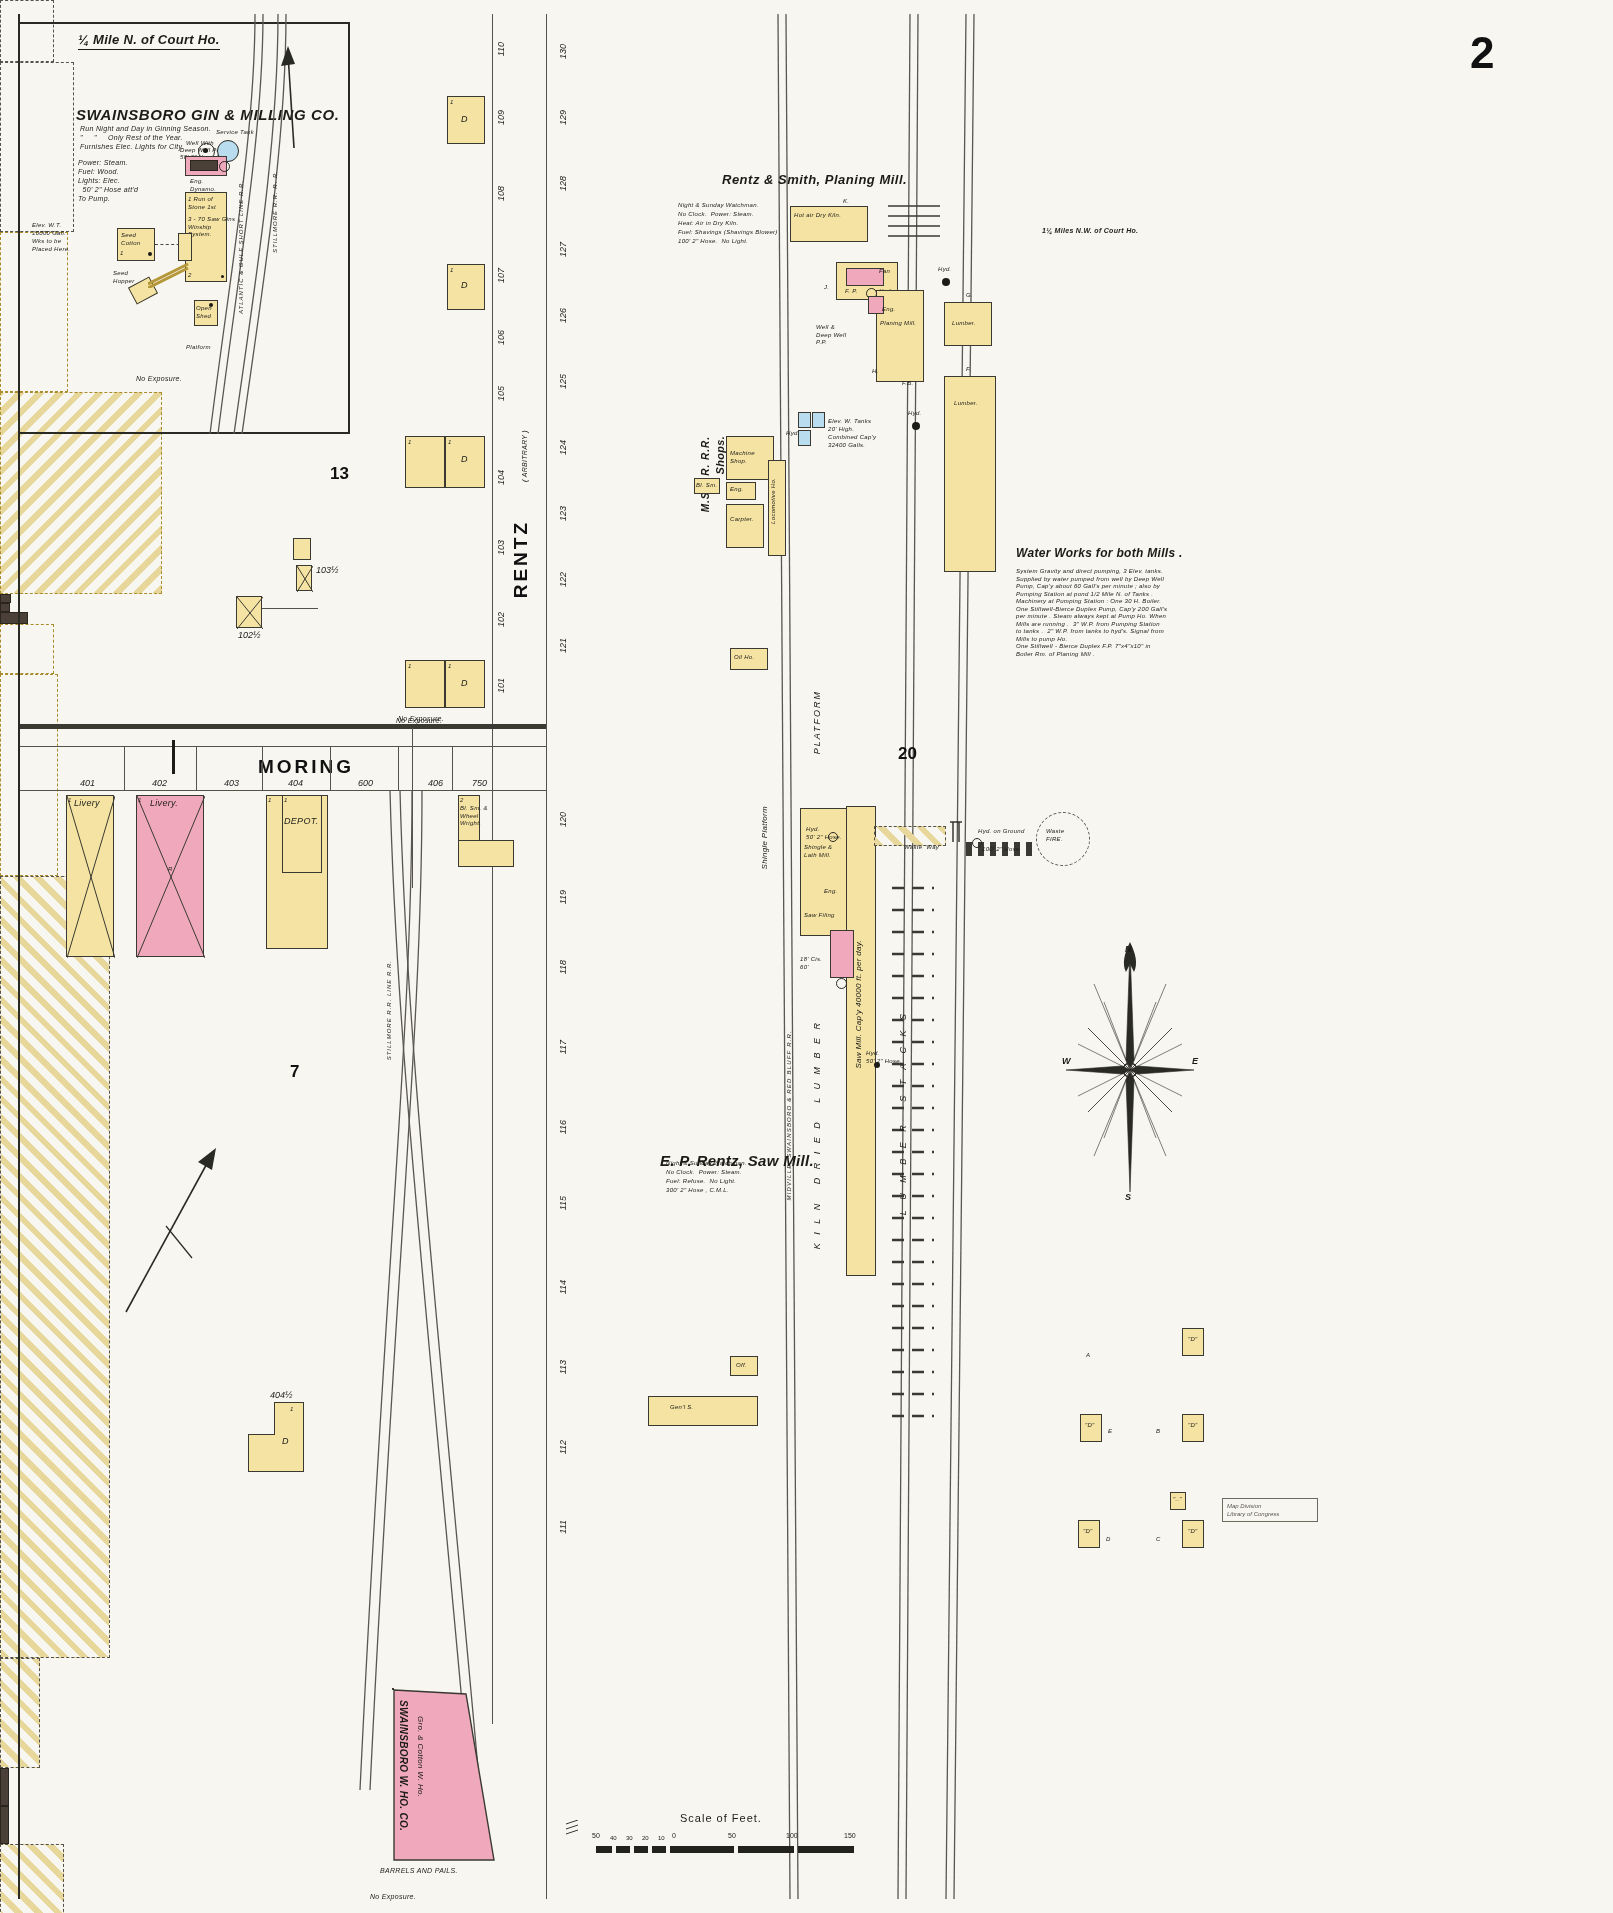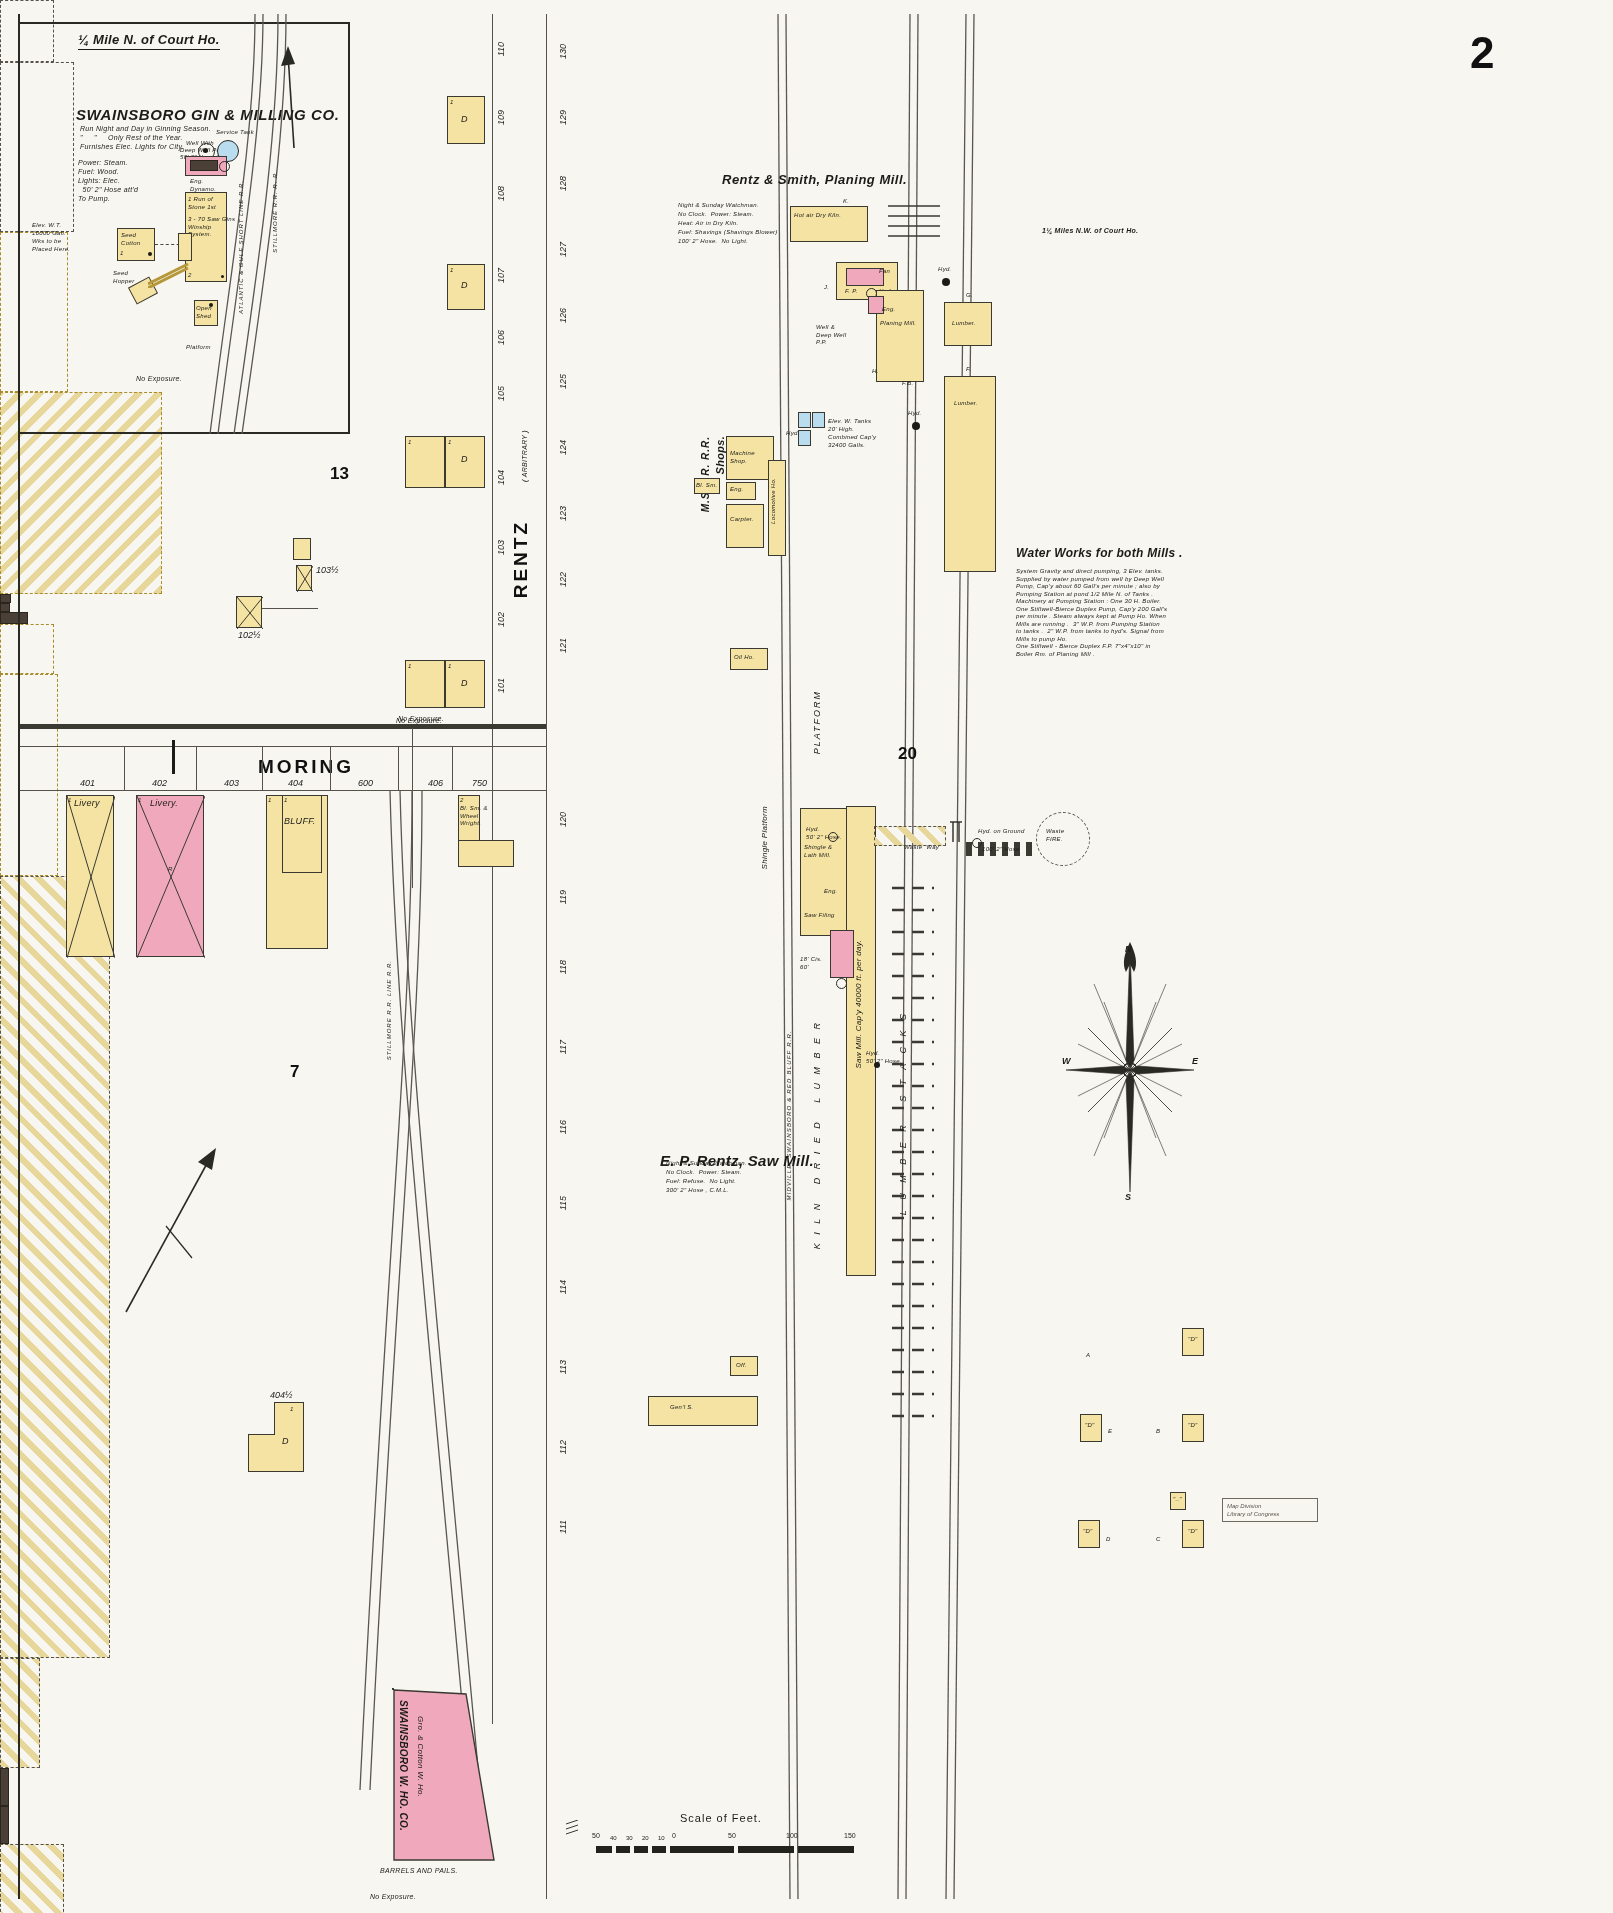--- a/index.html
+++ b/index.html
@@ -288,21 +288,21 @@
         <line x1="68" y1="0" x2="0" y2="162" stroke="#3a3a32" stroke-width="1"></line>
       </svg>
   </div>
   <div class="hand lbl abs" style="left:150px;top:798px;">Livery.</div>
   <div class="hand xtiny abs" style="left:138px;top:797px;">1</div>
   <div class="hand xtiny abs" style="left:168px;top:866px;">R</div>
 
   <div class="dashyard" style="left:264px;top:793px;width:66px;height:158px;"></div>
   <div class="bldg frame" style="left:266px;top:795px;width:62px;height:154px;"></div>
   <div class="abs" style="left:282px;top:795px;width:38px;height:76px;border:1.2px solid #3a3a32;"></div>
-  <div class="hand lbl abs" style="left:284px;top:816px;">BLUFF.</div>
+  <div class="hand lbl abs" style="left:284px;top:816px;">DEPOT.</div>
   <div class="hand xtiny abs" style="left:268px;top:797px;">1</div>
   <div class="hand xtiny abs" style="left:284px;top:797px;">1</div>
 
   <div class="bldg frame" style="left:458px;top:795px;width:22px;height:72px;"></div>
   <div class="bldg frame" style="left:458px;top:840px;width:56px;height:27px;"></div>
   <div class="hand xtiny abs" style="left:460px;top:805px;">Bl. Sm. &amp;
 Wheel
 Wright.</div>
   <div class="hand xtiny abs" style="left:460px;top:797px;">2</div>
 

